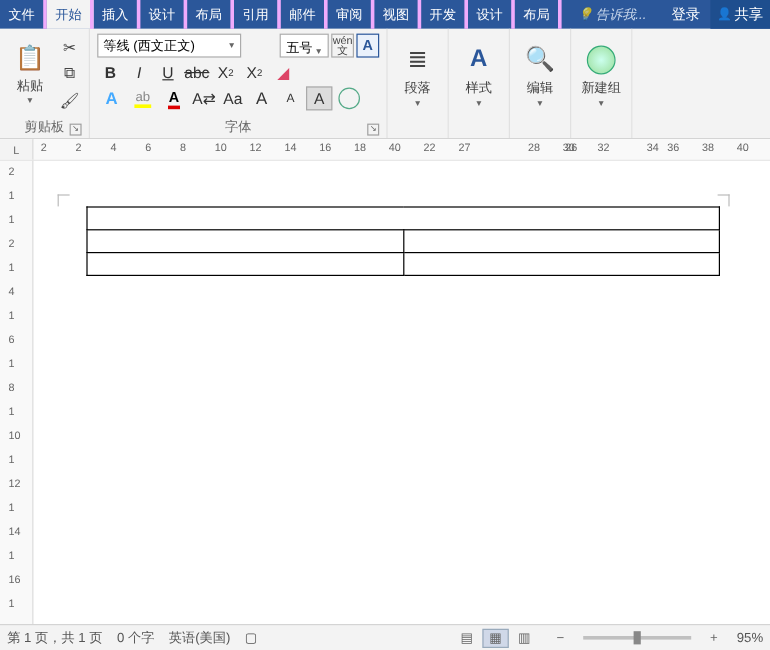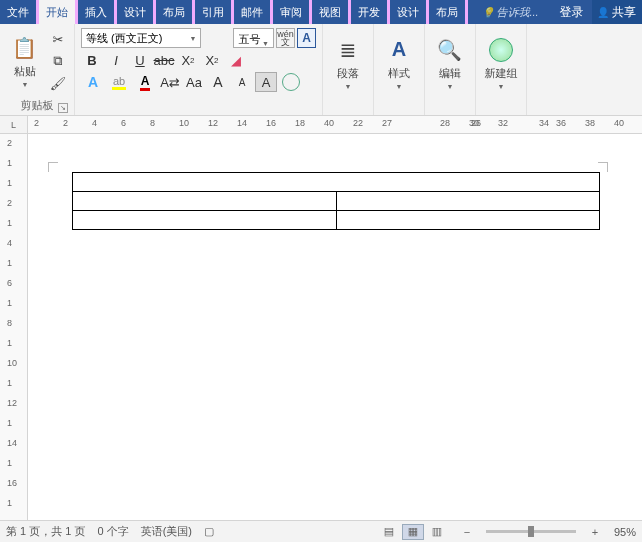--- a/index.html
+++ b/index.html
@@ -149,20 +149,21 @@
         <div class="fmt">A⇄</div>
         <div class="fmt">Aa</div>
         <div class="fmt" style="font-size:14px">A</div>
         <div class="fmt" style="font-size:10px">A</div>
         <div class="fmt" style="background:#ddd;border:1px solid #aaa">A</div>
         <div class="hl">
             <span class="circ"></span>
           </div>
       </div>
     </div>
+    <div class="group-label"><span>字体</span><span class="launcher">↘</span></div>
   </div>
 
   <div class="group">
     <div class="group-body">
         <div class="big-btn">
           <span class="ic">≣</span>
           <span>段落</span>
           <span class="drop">▼</span>
         </div>
       </div>

